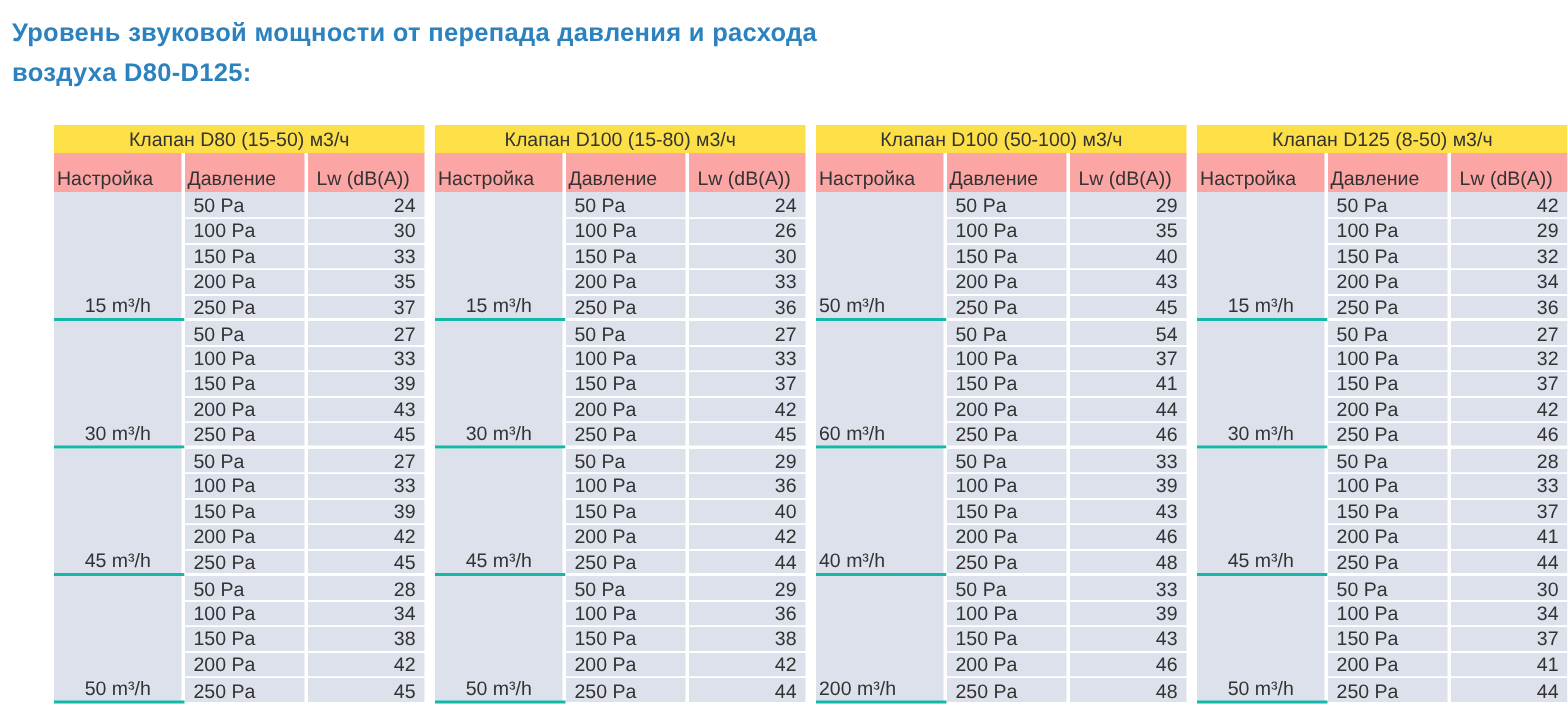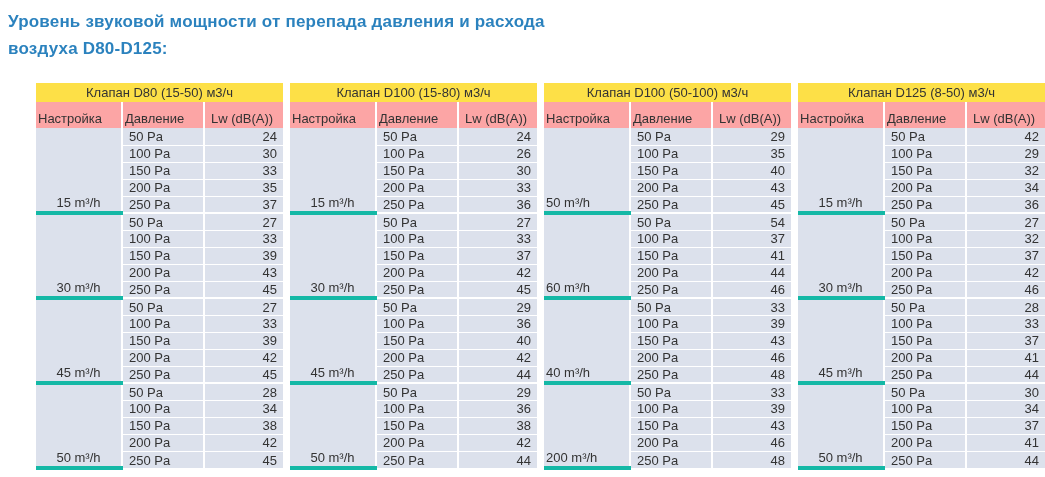--- a/index.html
+++ b/index.html
@@ -75,21 +75,21 @@
     overflow: hidden;
     vertical-align: middle;
   }
   td.press-cell, th.h-press { border-left: 2px solid #ffffff; }
   td.lw-cell,    th.h-lw    { border-left: 2px solid #ffffff; }
   td.press-cell { text-align: left; padding-left: 6px; }
   td.lw-cell    { text-align: right; padding-right: 6px; }
   td.flow-cell {
     vertical-align: bottom;
     padding-bottom: 1px;
-    border-bottom: 4px solid #14b8a6;
+    border-bottom: 2px solid #14b8a6;
   }
   td.flow-center { text-align: center; }
   td.flow-left   { text-align: left; padding-left: 2px; }
   tr.group-end td { border-bottom: 2px solid #ffffff; margin-top: 32px; }
   tbody tr:last-child td { border-bottom: none; }
 </style>
 </head>
 <body>
 
 <div class="page">

